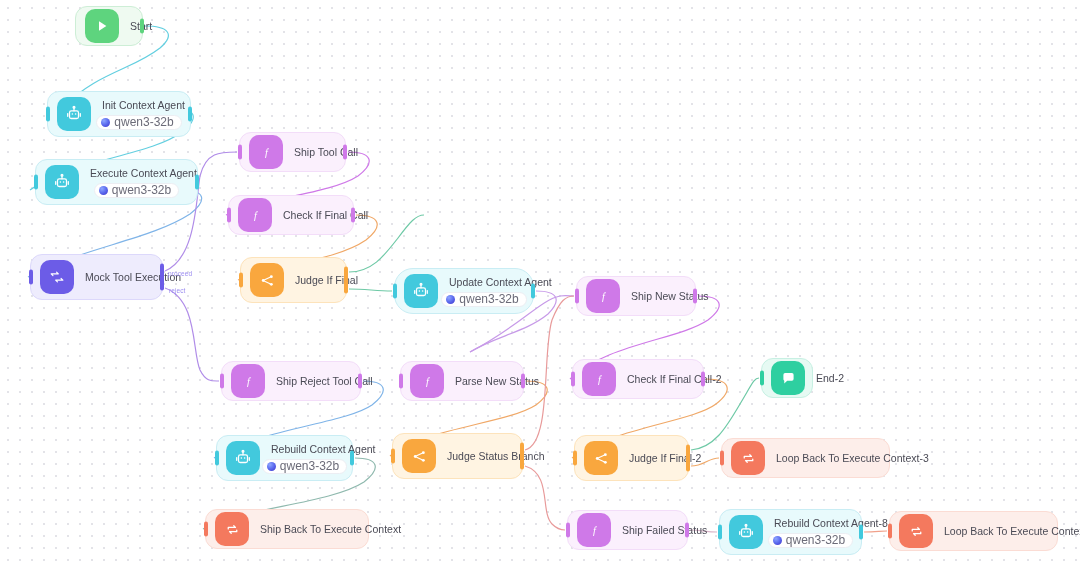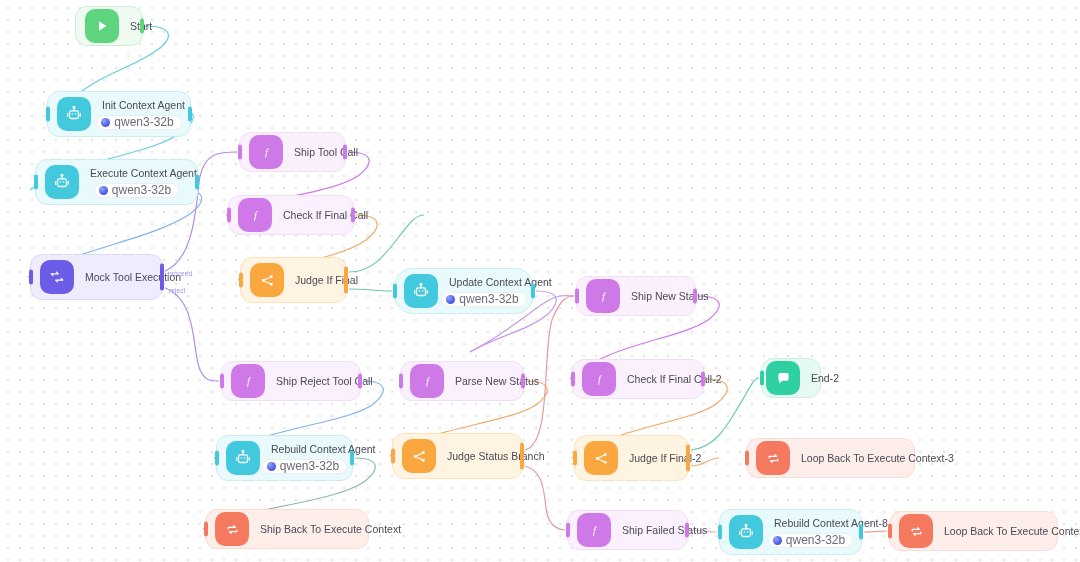--- a/index.html
+++ b/index.html
@@ -361,21 +361,21 @@
     <span class="ico">
       <svg width="15" height="15" viewBox="0 0 16 16">
           <text x="8" y="12" text-anchor="middle" font-size="11" font-style="italic" font-family="Liberation Serif, serif" fill="#fff">f</text>
         </svg>
     </span>
     <span class="body">
         <span class="title">Check If Final Call-2</span>
       </span>
   </div>
 
-  <div class="node simple n-end" style="left:761px; top:358px; width:60px;justify-content:center;">
+  <div class="node simple n-end" style="left:761px; top:358px; width:52px;">
     <span class="port in"></span>
     <span class="ico">
       <svg width="17" height="17" viewBox="0 0 20 20">
           <path d="M4 5.5a2 2 0 012-2h8a2 2 0 012 2v5a2 2 0 01-2 2H8.5L5 16v-3.5A2 2 0 014 10.8z" fill="#fff"></path>
         </svg>
     </span>
     <span class="body">
         <span class="title">End-2</span>
       </span>
   </div>
@@ -428,21 +428,21 @@
         <circle cx="14.5" cy="5.5" r="1.7" fill="#fff" stroke="none"></circle>
         <circle cx="14.5" cy="14.5" r="1.7" fill="#fff" stroke="none"></circle>
         <path d="M6.6 9.2 L13 6.2M6.6 10.8 L13 13.8"></path>
       </svg>
     </span>
     <span class="body">
         <span class="title">Judge If Final-2</span>
       </span>
   </div>
 
-  <div class="node simple n-loop" style="left:746px; top:438px; width:169px;">
+  <div class="node simple n-loop" style="left:721px; top:438px; width:169px;">
     <span class="port in"></span>
     <span class="ico">
       <svg width="17" height="17" viewBox="0 0 20 20" fill="none" stroke="#fff" stroke-width="1.5" stroke-linecap="round" stroke-linejoin="round">
         <path d="M5 7.5h8.5l-2-2M5 7.5v1.8"></path>
           <path d="M15 12.5H6.5l2 2M15 12.5v-1.8"></path>
       </svg>
     </span>
     <span class="body">
         <span class="title">Loop Back To Execute Context-3</span>
       </span>

